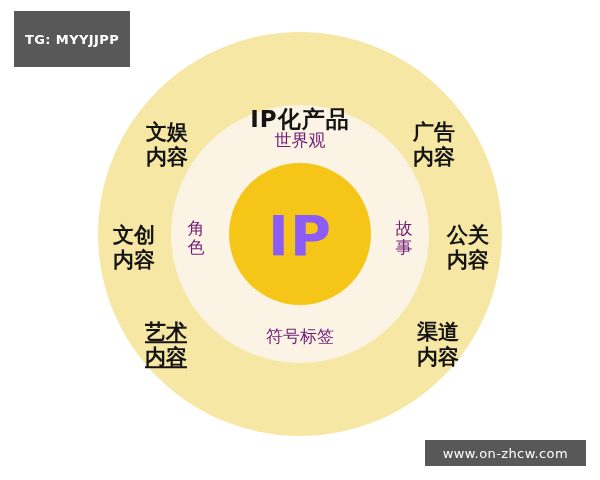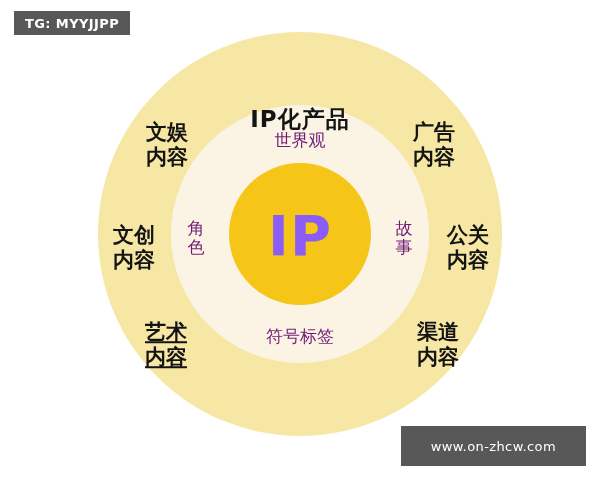--- a/index.html
+++ b/index.html
@@ -32,28 +32,28 @@
     letter-spacing: 0.4px;
     display: flex;
     align-items: center;
     justify-content: center;
     white-space: nowrap;
   }
   #badge-tg {
     left: 14px;
     top: 11px;
     height: 24px;
-    padding: 0 11px;
+    padding: 16px 11px;
     font-size: 13px;
   }
   #badge-site {
     right: 14px;
     bottom: 14px;
-    height: 40px;
-    padding: 0 30px;
+    height: 26px;
+    padding: 0 18px;
     font-size: 13px;
     font-weight: 500;
   }
 
   
   .ring {
     position: absolute;
     border-radius: 50%;
     left: 50%;
     top: 234px;

